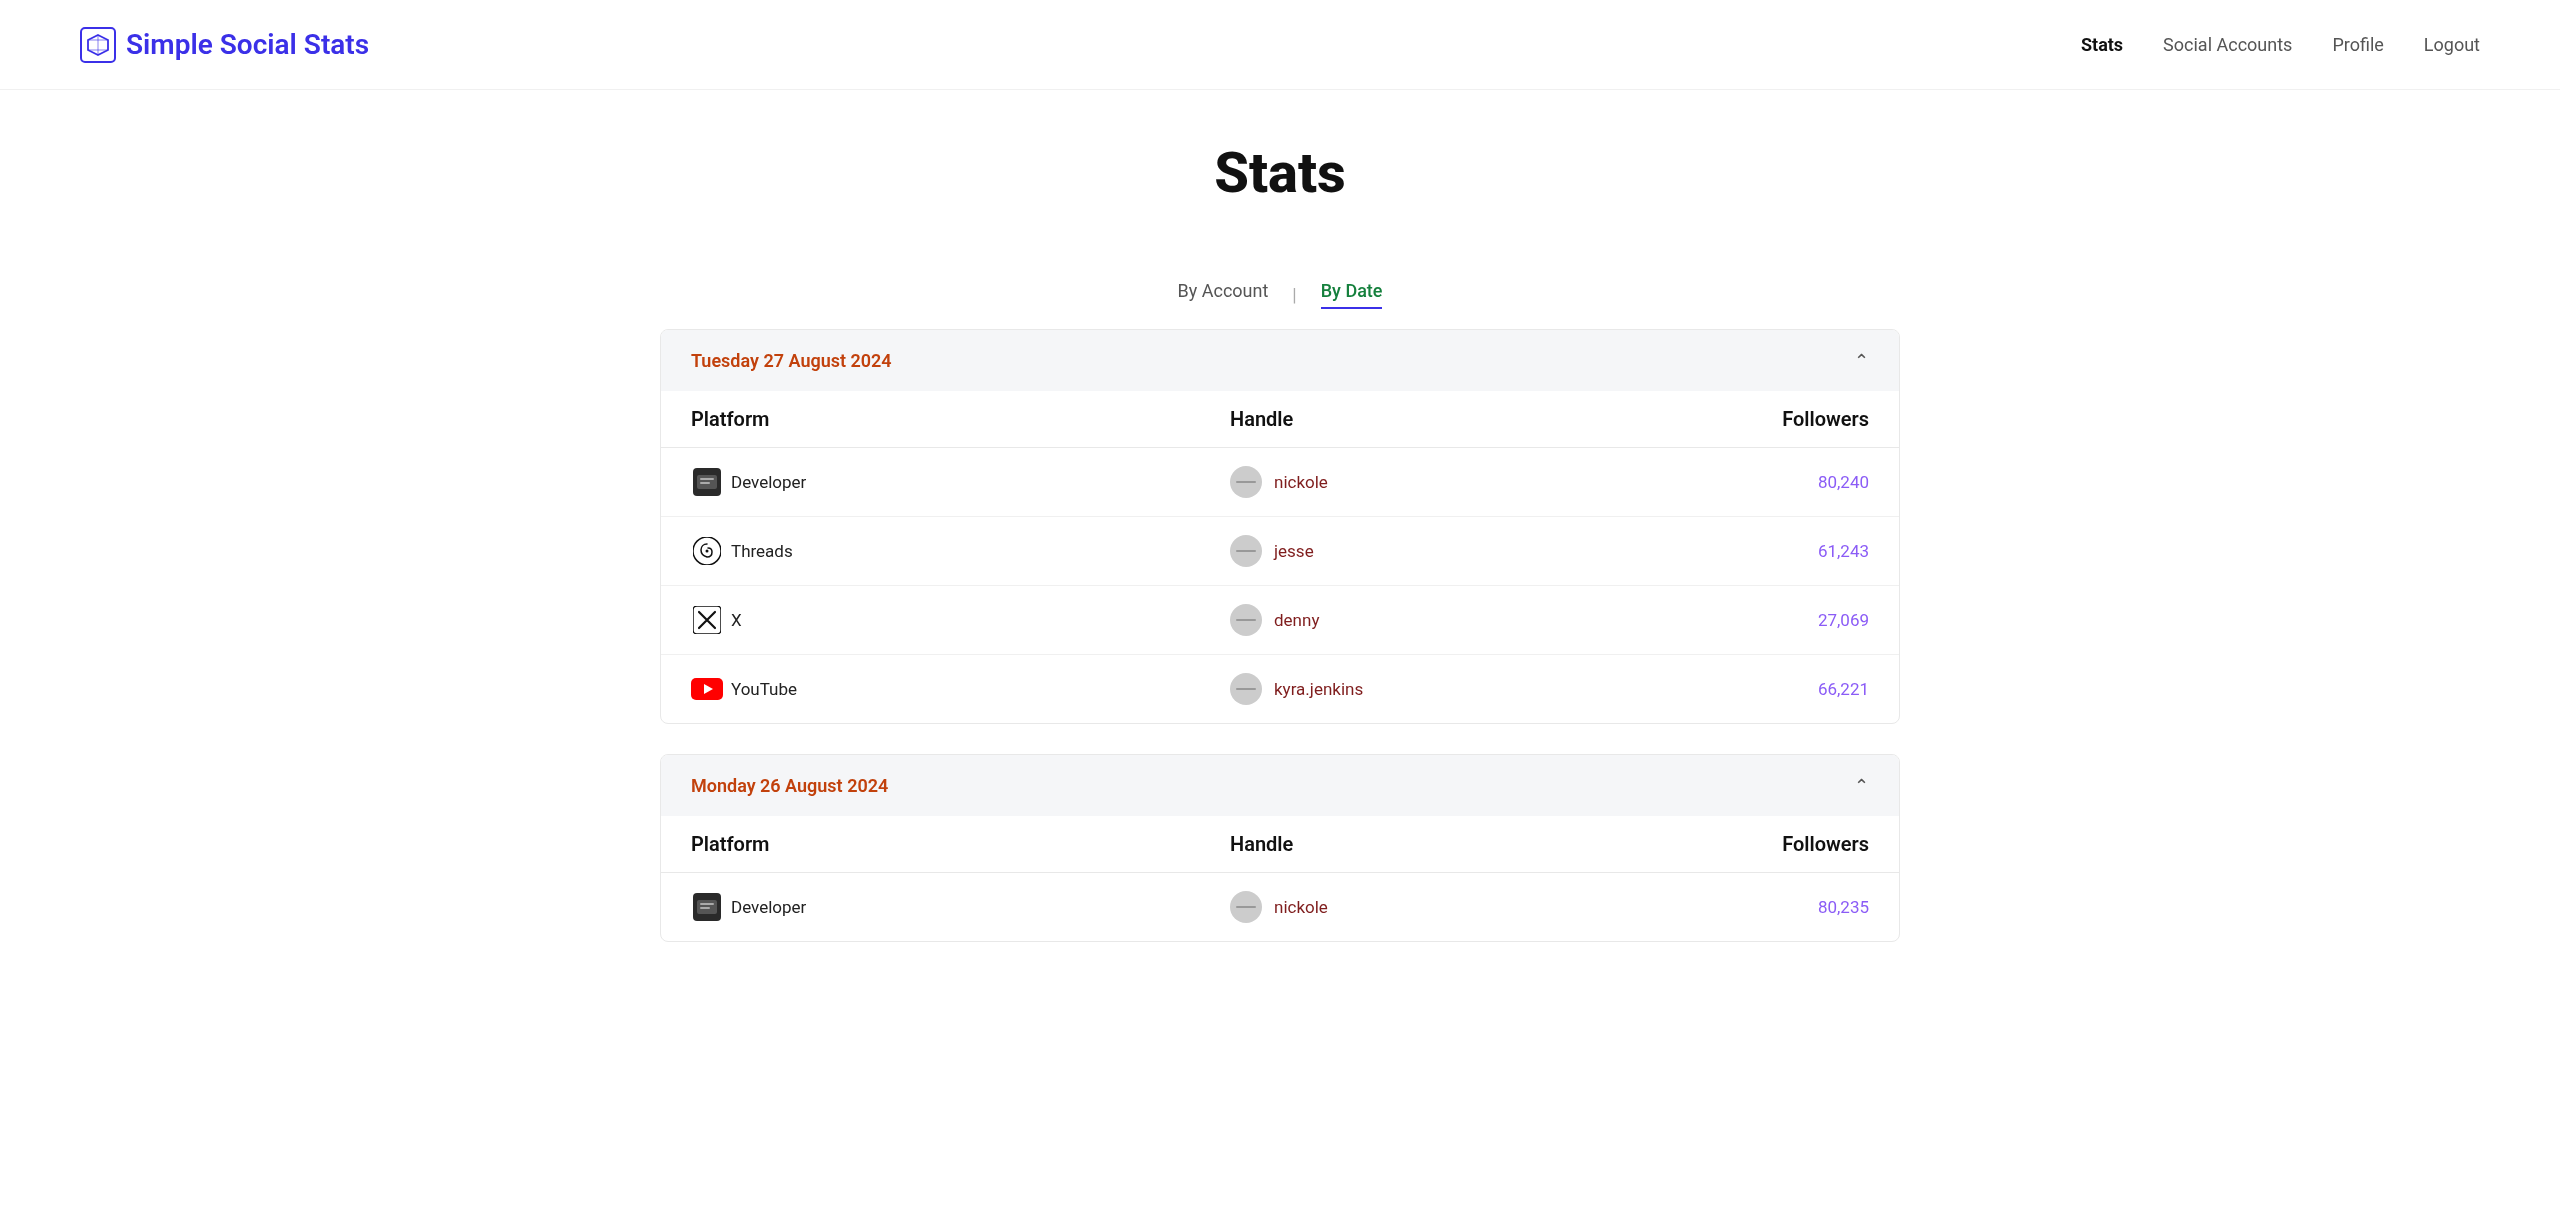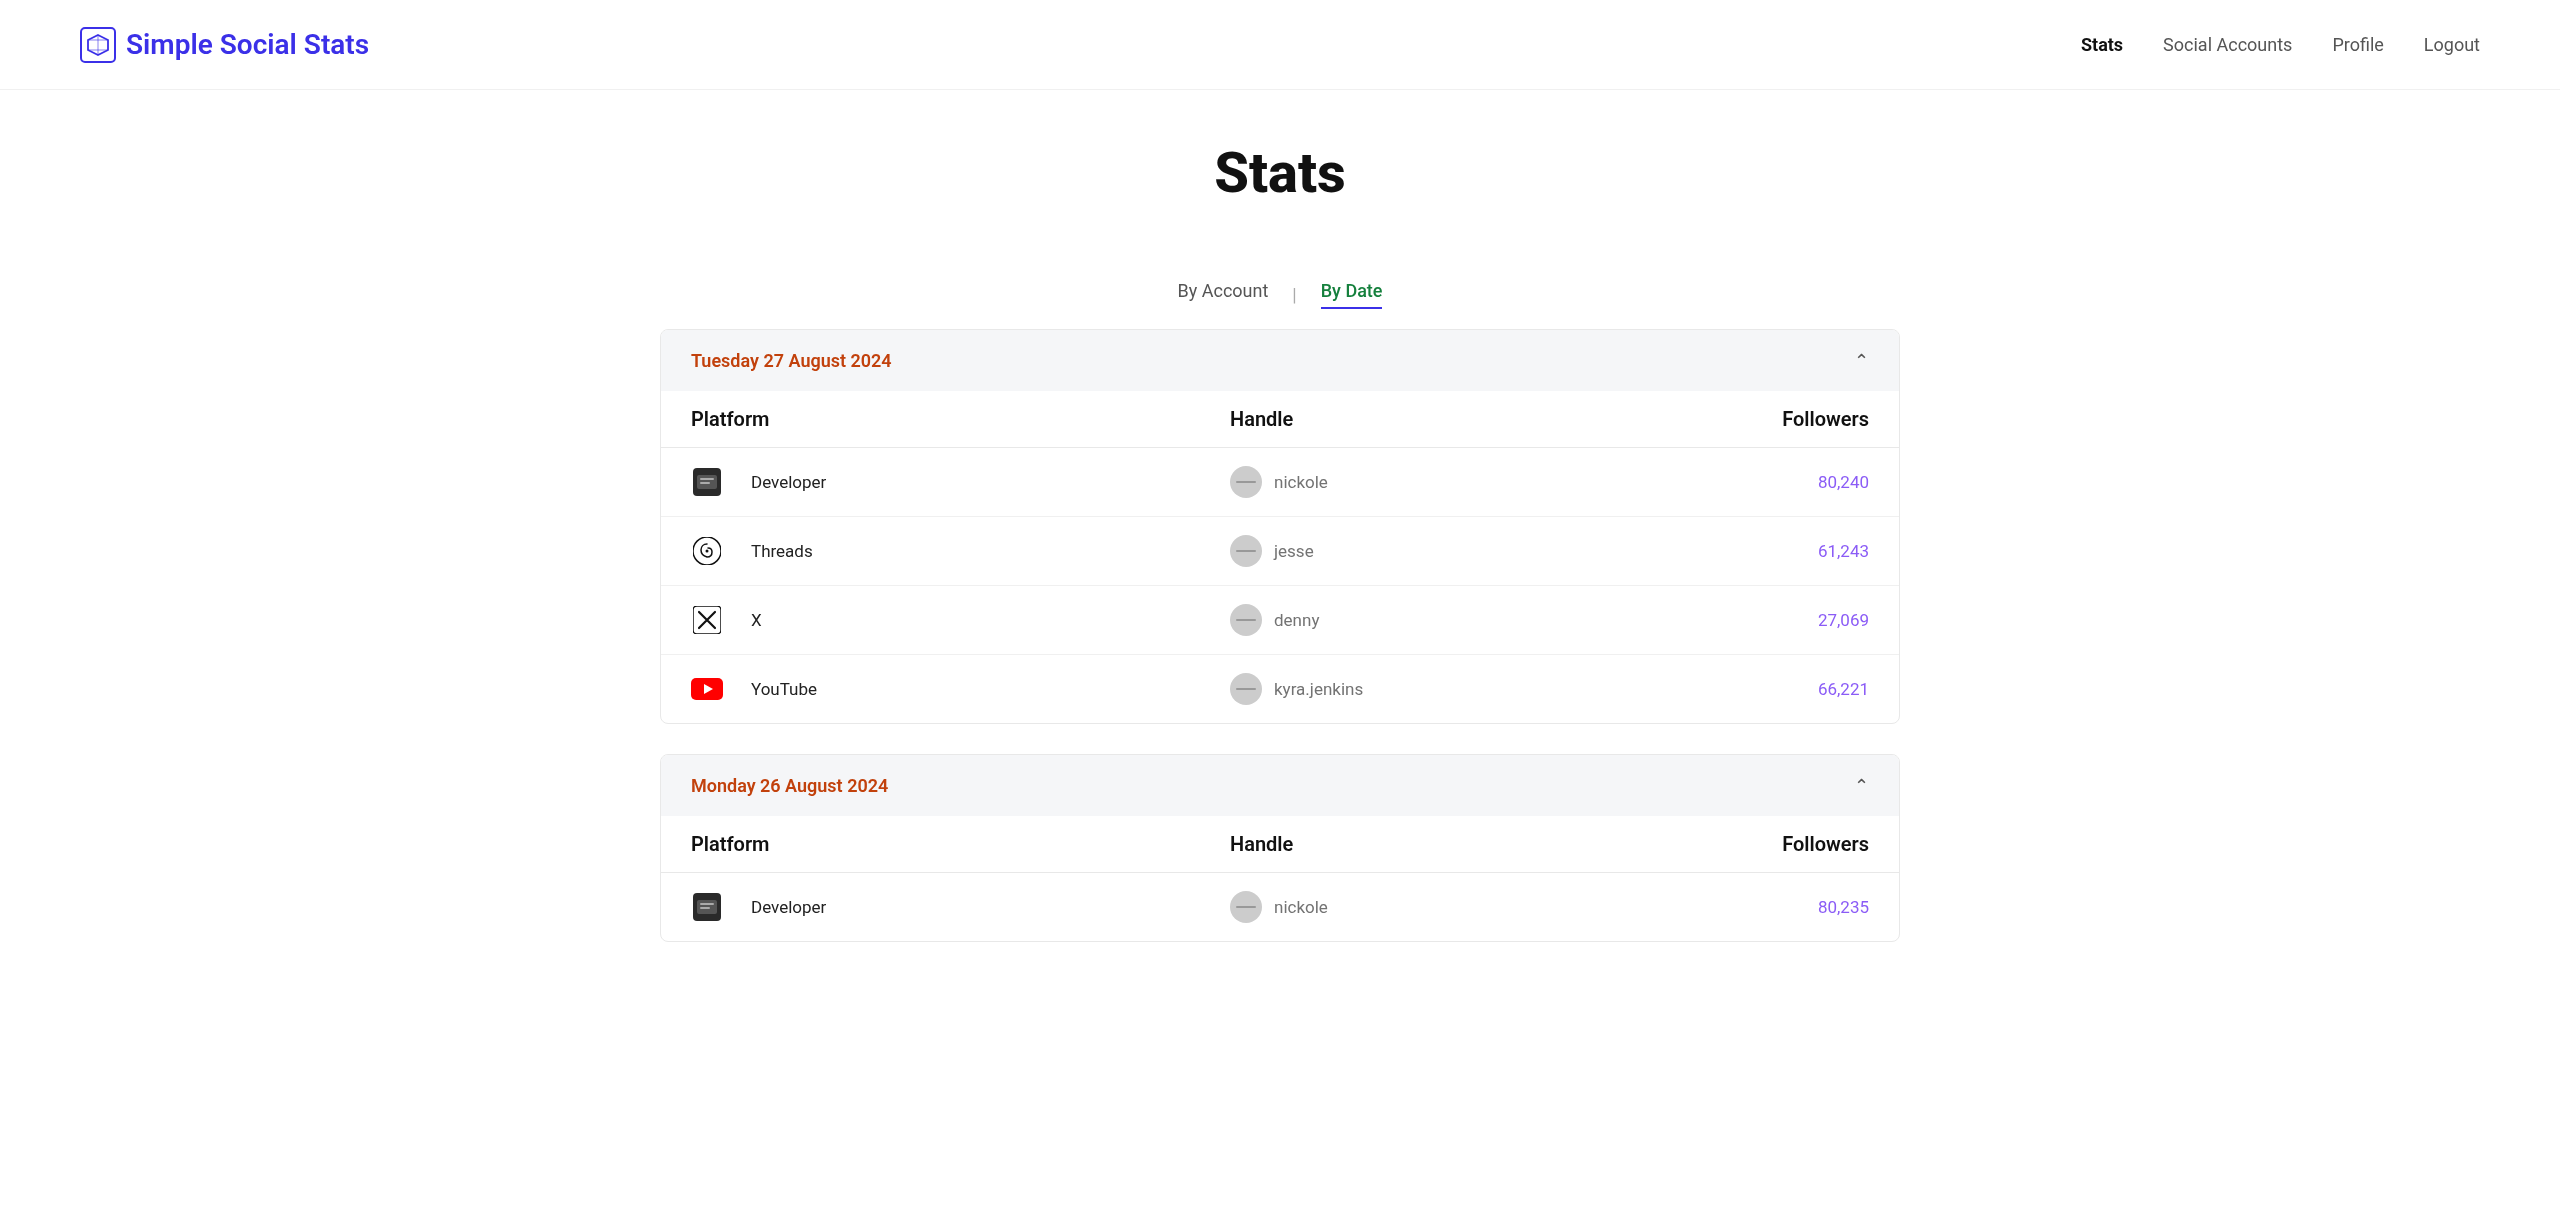--- a/index.html
+++ b/index.html
@@ -145,37 +145,37 @@
       padding: 18px 30px;
       align-items: center;
       border-bottom: 1px solid #f0f0f0;
     }
     .table-row:last-child {
       border-bottom: none;
     }
     .platform-cell {
       display: flex;
       align-items: center;
-      gap: 28px;
+      gap: 8px;
       font-size: 17px;
       color: #222;
     }
     .platform-icon {
       width: 32px;
       height: 32px;
       display: flex;
       align-items: center;
       justify-content: center;
     }
     .handle-cell {
       display: flex;
       align-items: center;
       gap: 12px;
       font-size: 17px;
-      color: #737373;
+      color: #7f1d1d;
     }
     .avatar {
       width: 32px;
       height: 32px;
       border-radius: 50%;
       background: #ccc;
       display: flex;
       align-items: center;
       justify-content: center;
     }

